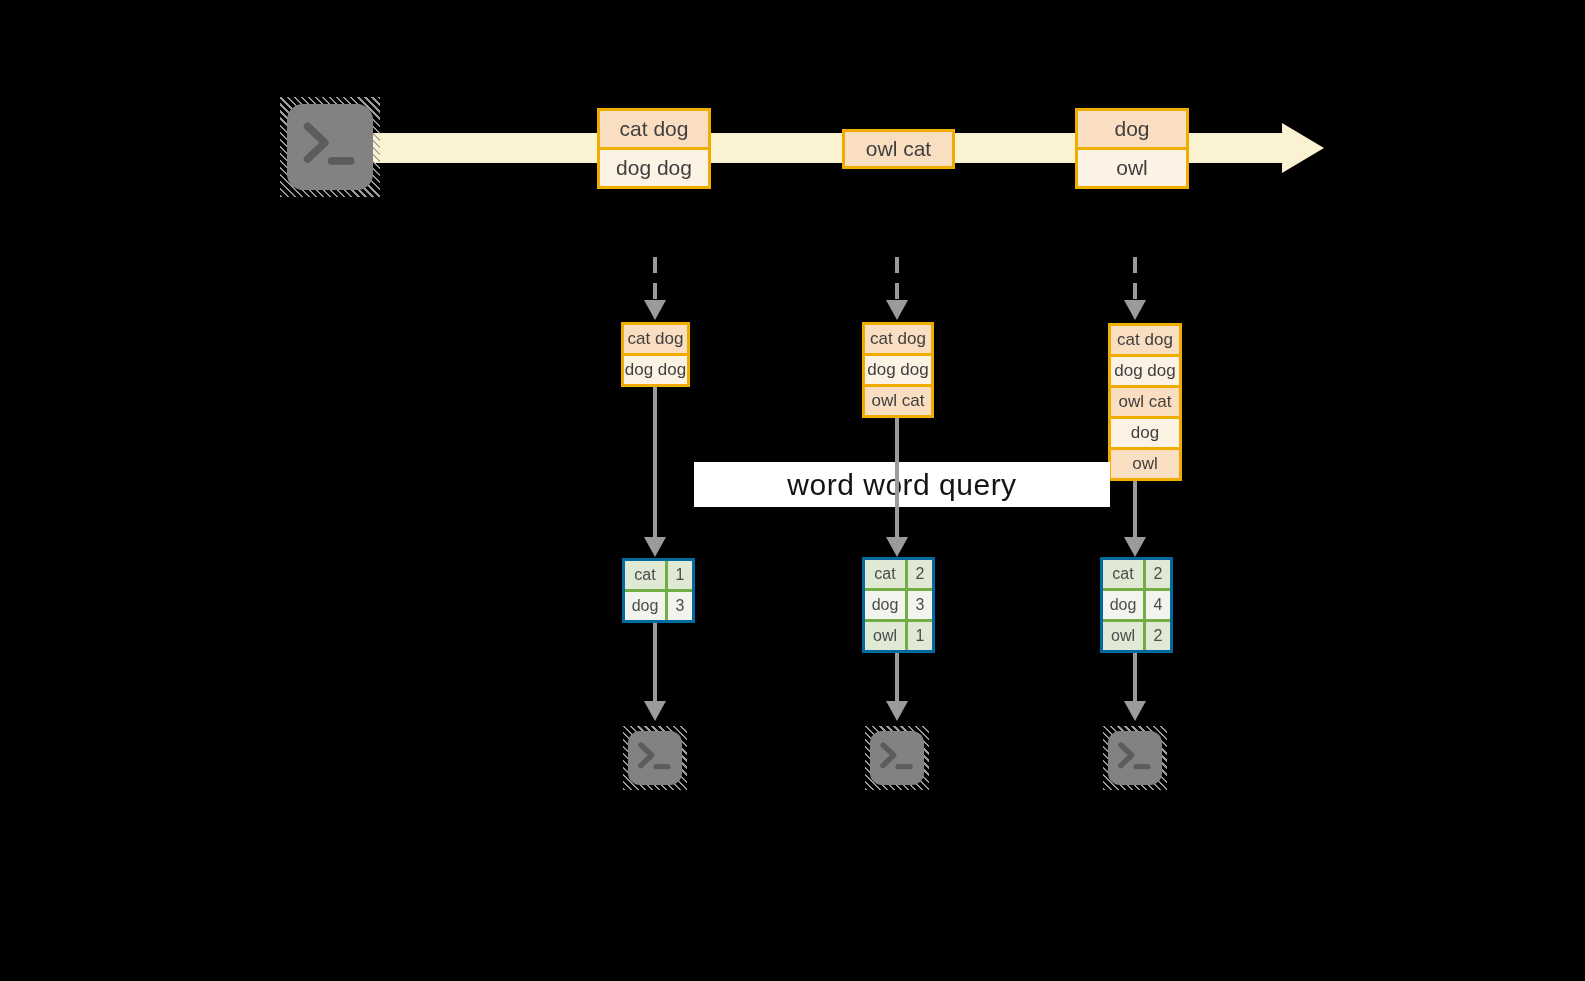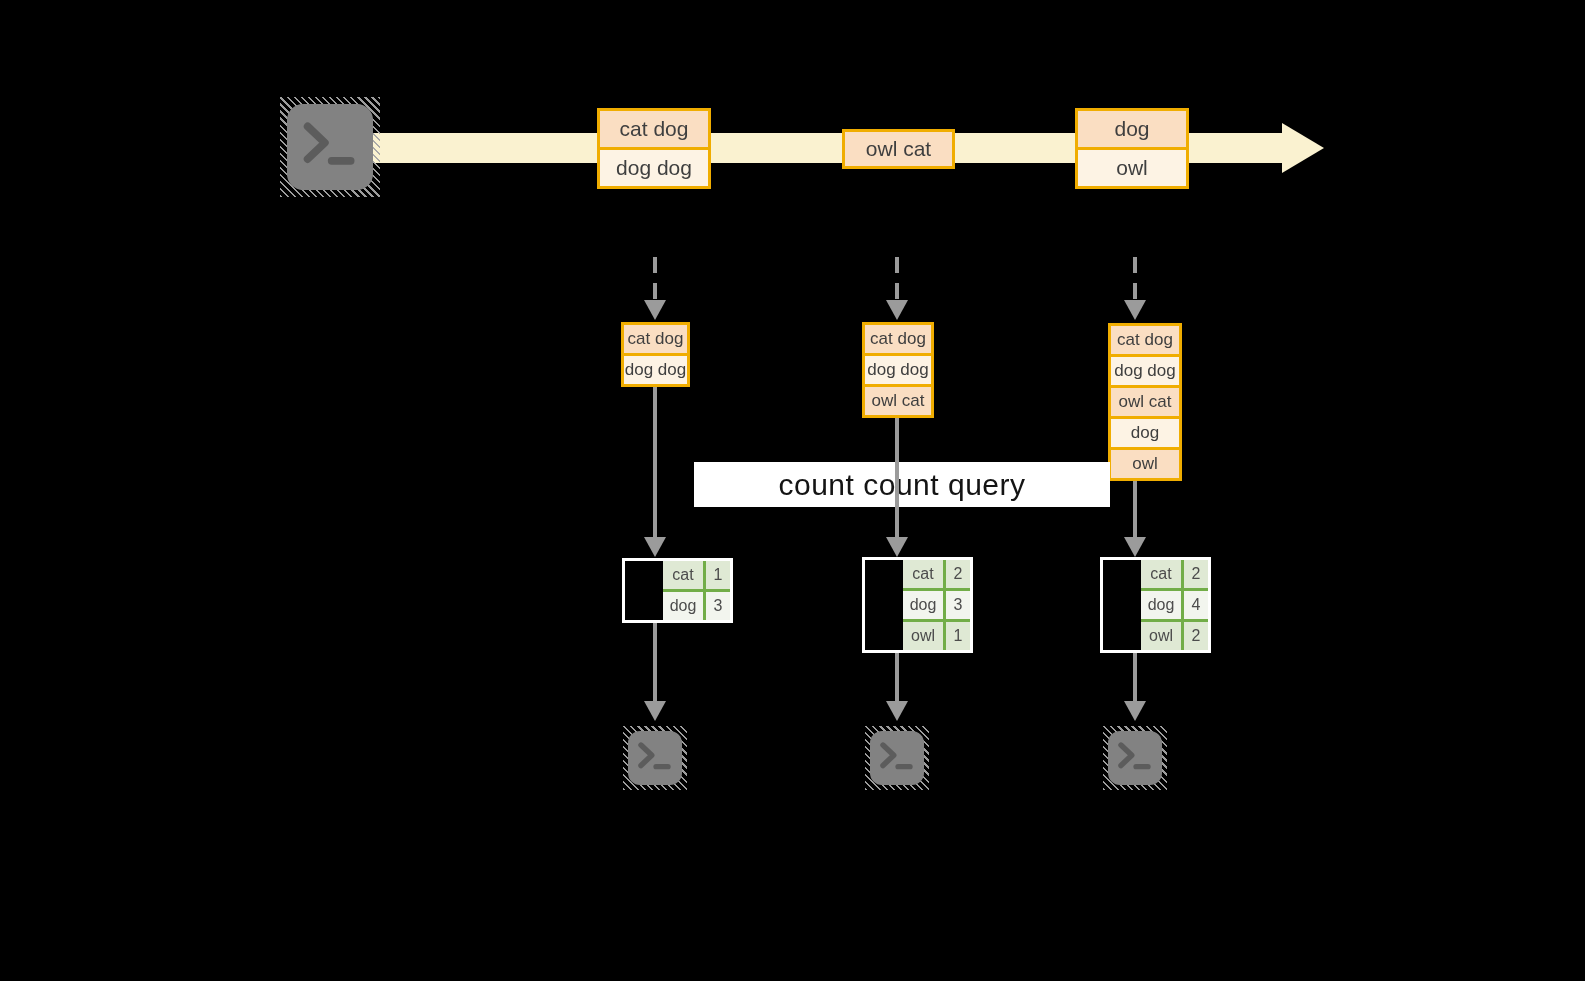--- a/index.html
+++ b/index.html
@@ -39,21 +39,21 @@
   .ahead{position:absolute;width:0;height:0;z-index:3;
          border-left:11px solid transparent;border-right:11px solid transparent;
          border-top:20px solid #9B9B9B;}
 
   
   .qband{position:absolute;left:694px;top:462px;width:416px;height:45px;background:#FFFFFF;z-index:2;}
   .qband span{position:relative;z-index:4;display:block;width:100%;text-align:center;
               font-size:30px;line-height:45px;font-weight:300;color:#141414;letter-spacing:.5px;}
 
   
-  .gtable{position:absolute;border:3px solid #ffffff;box-sizing:border-box;z-index:2;padding-left:38px;}
+  .gtable{position:absolute;border:3px solid #0369a1;box-sizing:border-box;z-index:2;}
   .grow{display:flex;border-bottom:3px solid #72AD48;}
   .grow:last-child{border-bottom:none;}
   .gcell{height:28px;line-height:28px;font-size:16px;color:#4C4C4C;text-align:center;}
   .gcell.word{width:40px;border-right:3px solid #72AD48;}
   .gcell.num{width:24px;}
   .gdark .gcell{background:#DFE9D4;}
   .glight .gcell{background:#F2F5EE;}
 </style>
 </head>
 <body>
@@ -102,21 +102,21 @@
   </div>
   <div class="obox st" style="left:1108px;top:323px;width:74px;">
     <div class="orow dark">cat dog</div>
     <div class="orow light">dog dog</div>
     <div class="orow dark">owl cat</div>
     <div class="orow light">dog</div>
     <div class="orow dark">owl</div>
   </div>
 
   <div class="qband">
-    <span>count count query</span>
+    <span>word word query</span>
   </div>
 
   <div class="line" style="left:653px;top:387px;height:150px;"></div>
   <div class="ahead" style="left:644px;top:537px;"></div>
   <div class="line" style="left:895px;top:418px;height:119px;"></div>
   <div class="ahead" style="left:886px;top:537px;"></div>
   <div class="line" style="left:1133px;top:481px;height:56px;"></div>
   <div class="ahead" style="left:1124px;top:537px;"></div>
 
   <div class="gtable" style="left:622px;top:558px;">

